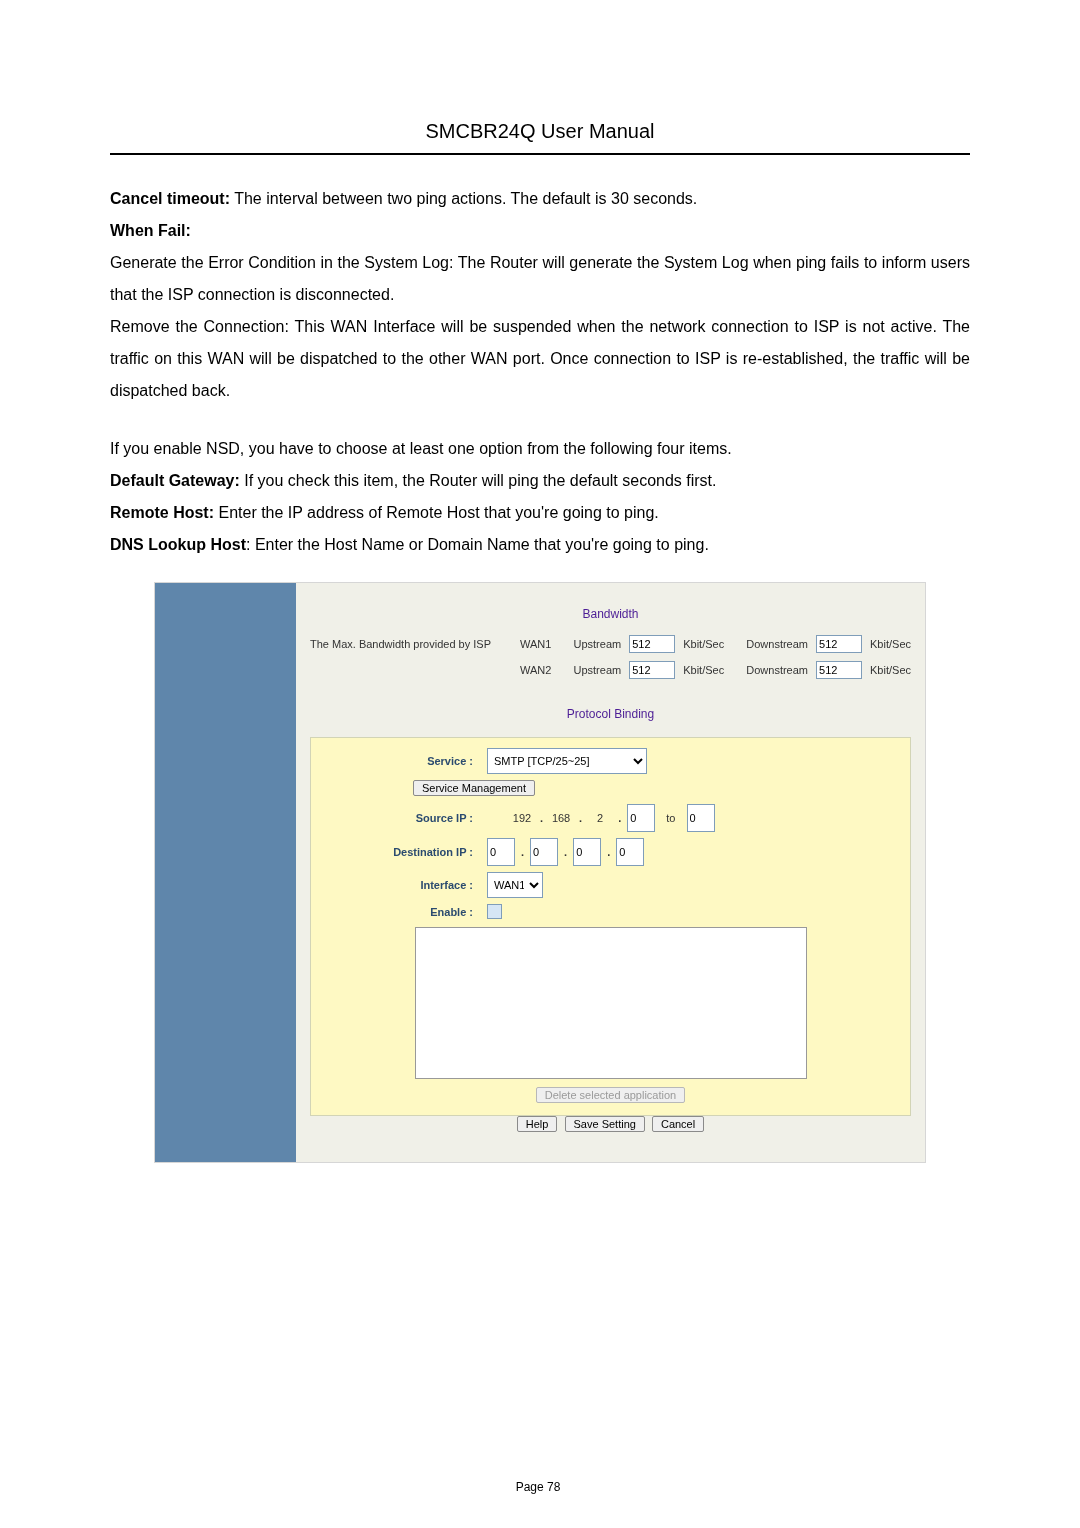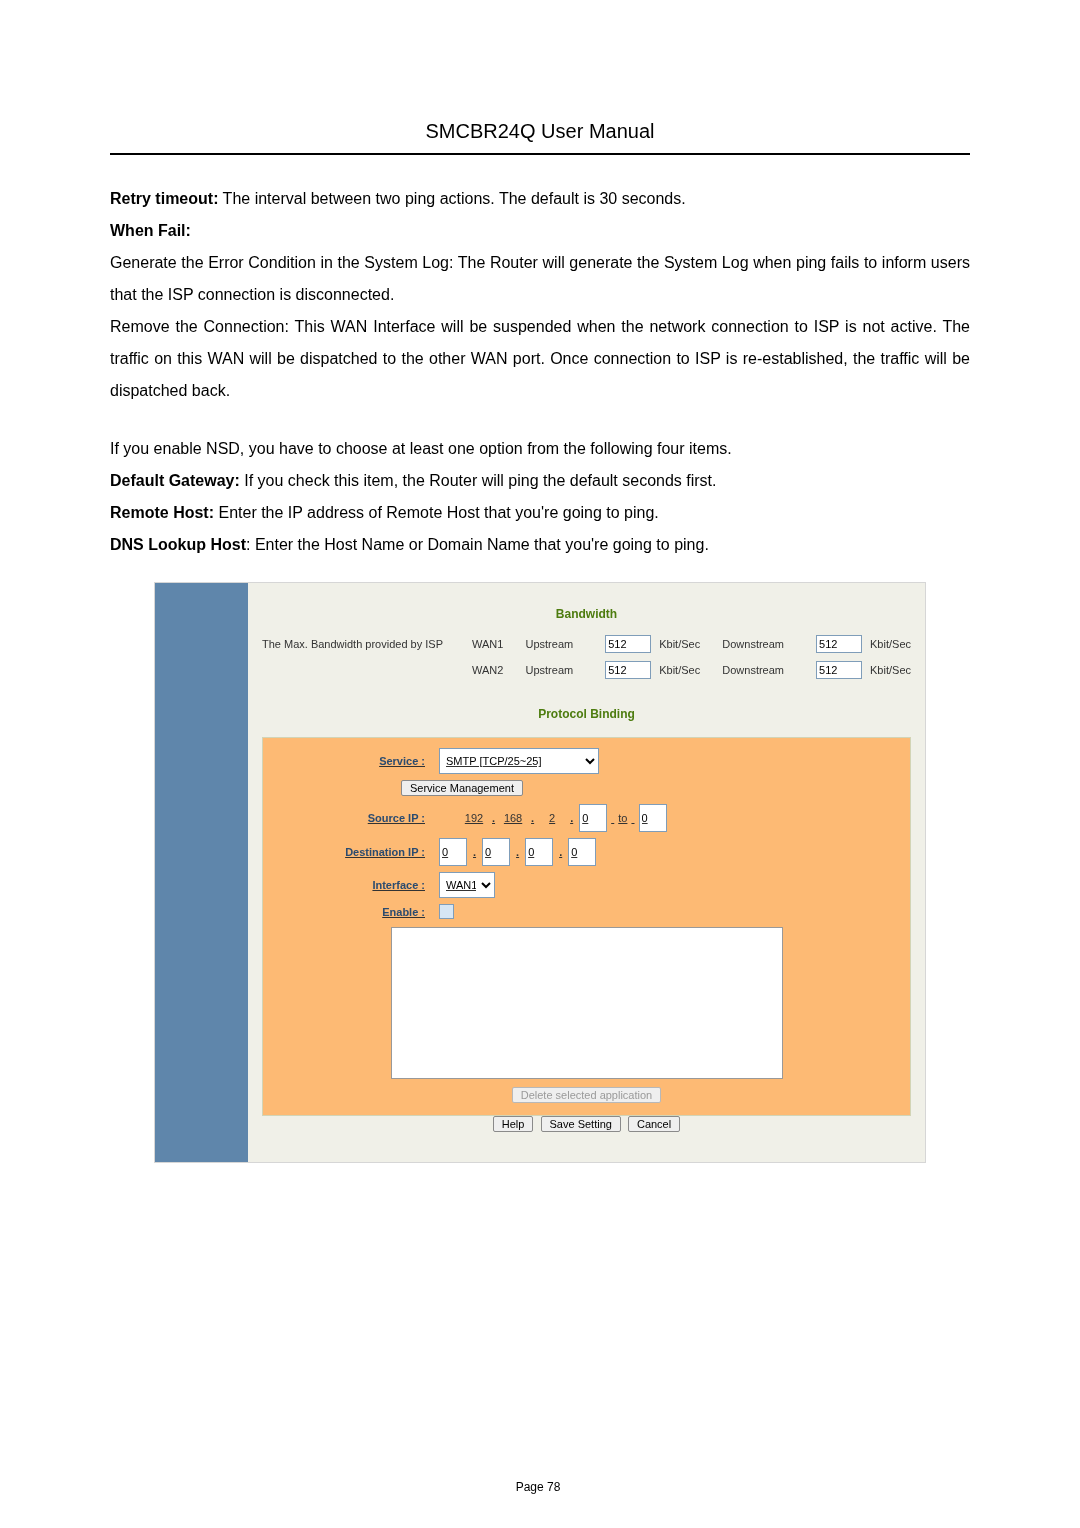--- a/index.html
+++ b/index.html
@@ -50,22 +50,22 @@
     width: 150px;
     background: #5f86ab;
   }
   .router-main {
     flex: 1;
     background: #f0f0e8;
     padding: 18px 14px 30px 14px;
   }
   .section-title {
     text-align: center;
-    font-weight: bold;
-    color: #4d7c0f;
+    font-weight: normal;
+    color: #4c1d95;
     margin: 6px 0 14px 0;
     font-size: 12px;
   }
   .bw-row {
     display: flex;
     align-items: center;
     gap: 10px;
     margin-bottom: 8px;
     justify-content: flex-start;
   }
@@ -79,30 +79,28 @@
     align-items: center;
     gap: 8px;
   }
   .bw-fields input[type="text"] {
     width: 40px;
     height: 16px;
     font-size: 11px;
     border: 1px solid #7f9db9;
     padding: 0 2px;
     background:#fff;
-    margin-left:24px;
   }
   .bw-fields span { font-size: 11px; }
 
   .panel {
-    background: #fdba74;
+    background: #fef9c3;
     border: 1px solid #d2d4b6;
     margin-top: 16px;
     padding: 10px 12px 12px 12px;
-    text-decoration: underline;
   }
   .form-row {
     display: flex;
     align-items: center;
     margin-bottom: 6px;
   }
   .form-label {
     width: 150px;
     text-align: right;
     font-weight: bold;
@@ -141,21 +139,21 @@
     border-color: #b8b8b8;
   }
   .listbox {
     width: 390px;
     height: 150px;
     margin: 8px auto 8px auto;
     border: 1px solid #999;
     background: #fff;
   }
   .center { text-align: center; }
-  .svc-mgmt-row { margin-left: 120px; margin-top: 2px; margin-bottom: 8px; padding-left: 6px; }
+  .svc-mgmt-row { margin-left: 84px; margin-top: 2px; margin-bottom: 8px; padding-left: 6px; }
 
   .bottom-buttons {
     text-align: center;
   }
   .bottom-buttons .btn { margin: 0 2px; }
 
   .enable-box {
     width: 13px; height: 13px;
     border: 1px solid #7f9db9;
     background: #d6e6f5;
@@ -172,21 +170,21 @@
 </head>
 <body>
 
 <div class="page">
 
   <div class="doc-title">SMCBR24Q User Manual</div>
   <hr class="hr">
 
   <div class="body-text">
     <div>
-      <b>Retry timeout:</b><span> The interval between two ping actions. The default is 30 seconds.</span>
+      <b>Cancel timeout:</b><span> The interval between two ping actions. The default is 30 seconds.</span>
     </div>
     <div>
       <b>When Fail:</b>
     </div>
     <div>Generate the Error Condition in the System Log: The Router will generate the System Log when ping fails to inform users that the ISP connection is disconnected.</div>
     <div>Remove the Connection: This WAN Interface will be suspended when the network connection to ISP is not active. The traffic on this WAN will be dispatched to the other WAN port. Once connection to ISP is re-established, the traffic will be dispatched back.</div>
 
     <div class="gap"></div>
 
     <div>If you enable NSD, you have to choose at least one option from the following four items.</div>

